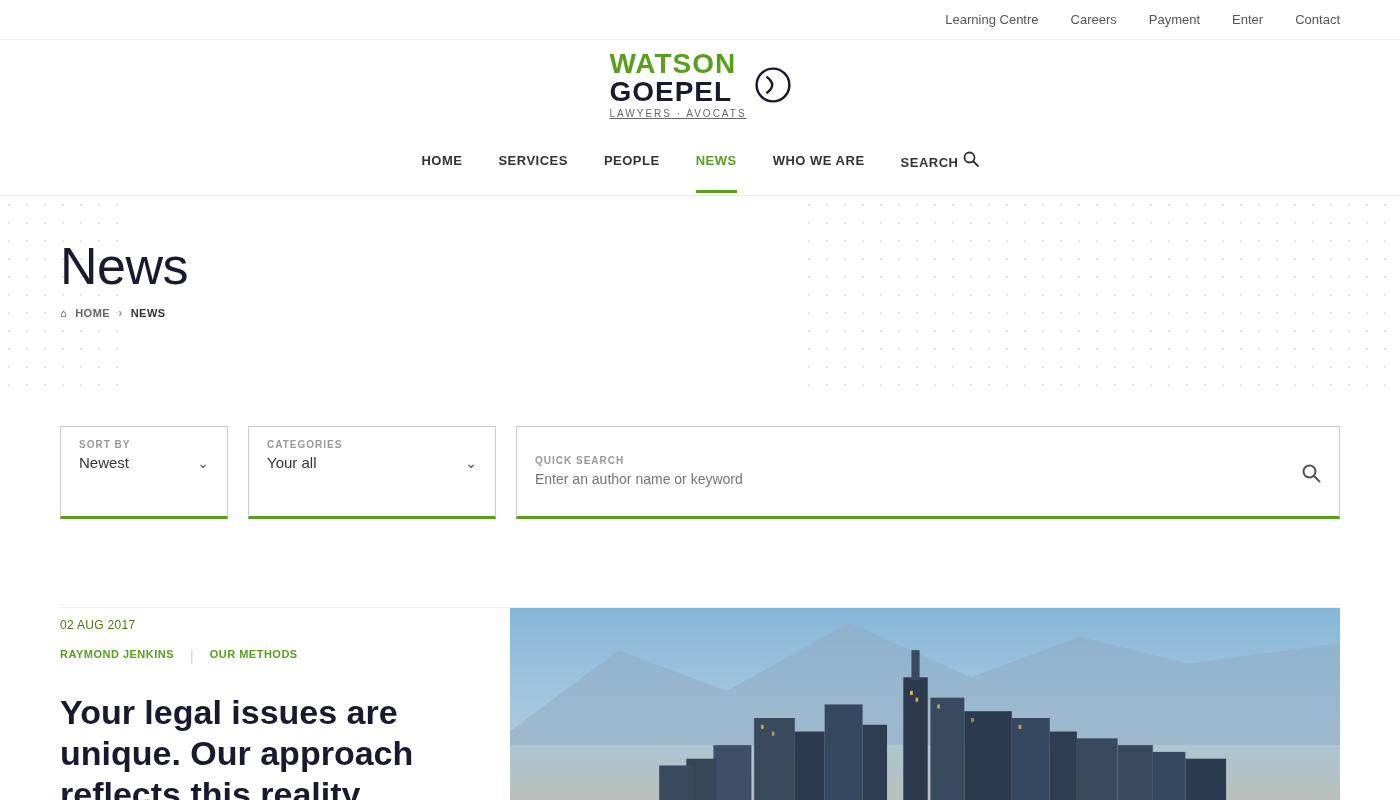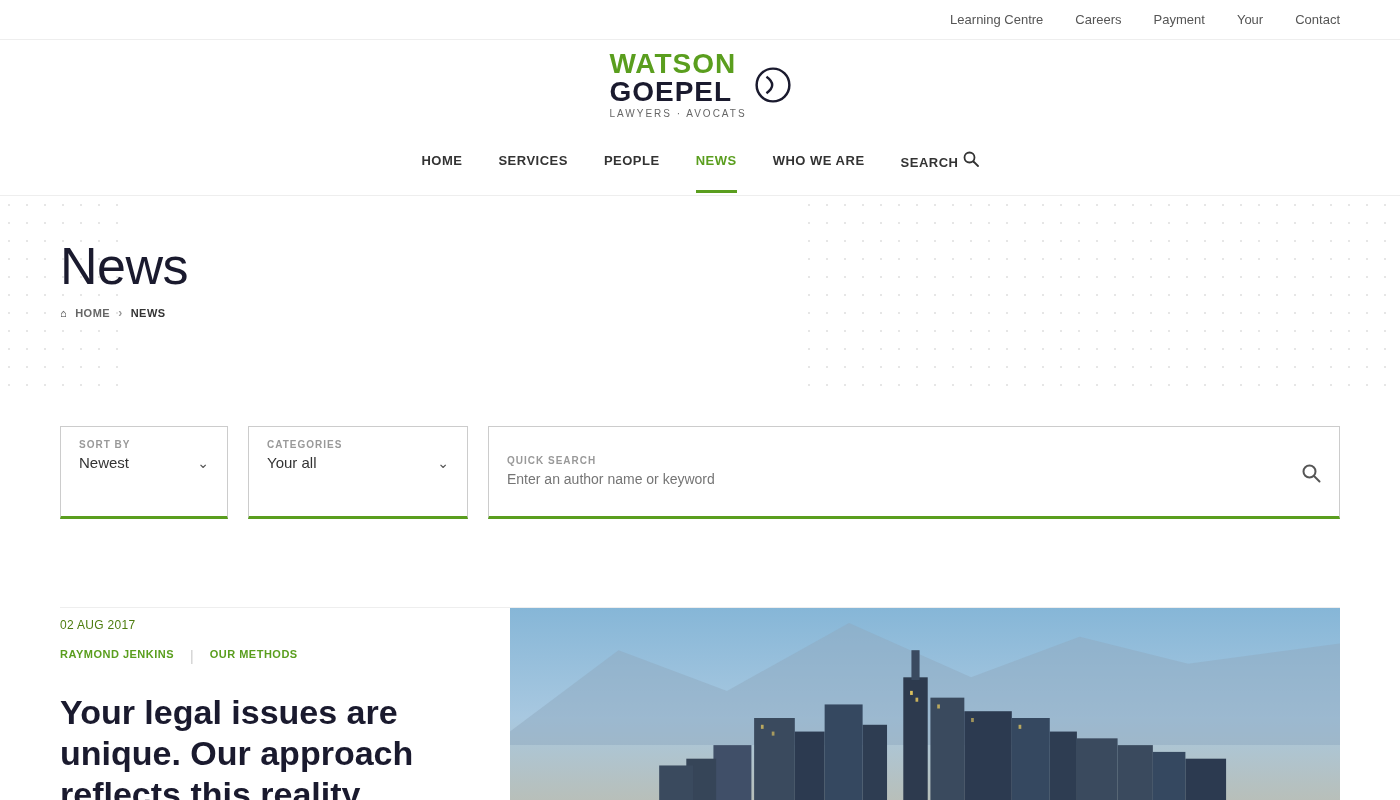--- a/index.html
+++ b/index.html
@@ -56,20 +56,21 @@
       font-weight: 900;
       color: #1a1a2e;
       letter-spacing: 1px;
       line-height: 1;
     }
     .logo-sub {
       font-size: 10px;
       color: #666;
       letter-spacing: 2px;
       margin-top: 2px;
+      text-decoration: underline;
     }
     .logo-icon {
       display: inline-block;
       width: 36px;
       height: 36px;
     }
     .logo-wrapper {
       display: flex;
       align-items: center;
       gap: 8px;
@@ -196,21 +197,21 @@
     }
     .filter-box {
       border: 1px solid #ccc;
       border-bottom: 3px solid #5a9e1e;
       padding: 12px 18px;
       cursor: pointer;
       position: relative;
       background: #fff;
     }
     .filter-box.narrow { width: 168px; }
-    .filter-box.medium { width: 220px; }
+    .filter-box.medium { width: 248px; }
 
     .filter-label {
       font-size: 10px;
       font-weight: 700;
       color: #999;
       letter-spacing: 1px;
       text-transform: uppercase;
       display: block;
       margin-bottom: 4px;
     }
@@ -339,21 +340,21 @@
       margin: 0 60px;
     }
   </style>
 </head>
 <body>
 
 <div class="top-bar">
   <a href="#">Learning Centre</a>
   <a href="#">Careers</a>
   <a href="#">Payment</a>
-  <a href="#">Your</a>
+  <a href="#">Enter</a>
   <a href="#">Contact</a>
 </div>
 
 <nav class="main-nav">
   <div class="logo-area">
     <div class="logo-wrapper">
       <div class="logo-text">
         <span class="logo-watson">WATSON</span>
         <span class="logo-goepel">GOEPEL</span>
         <span class="logo-sub">LAWYERS · AVOCATS</span>

